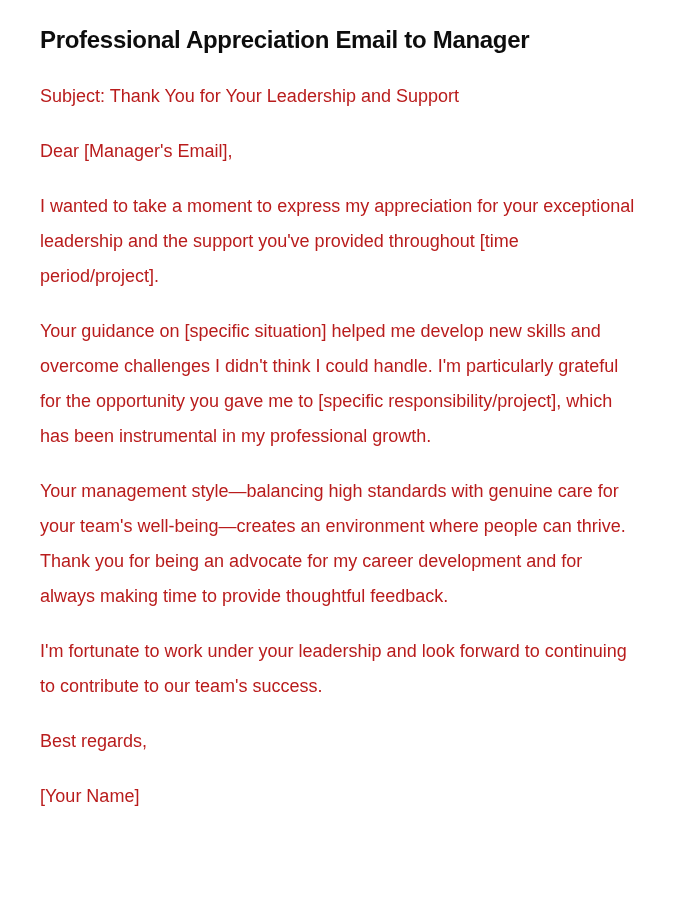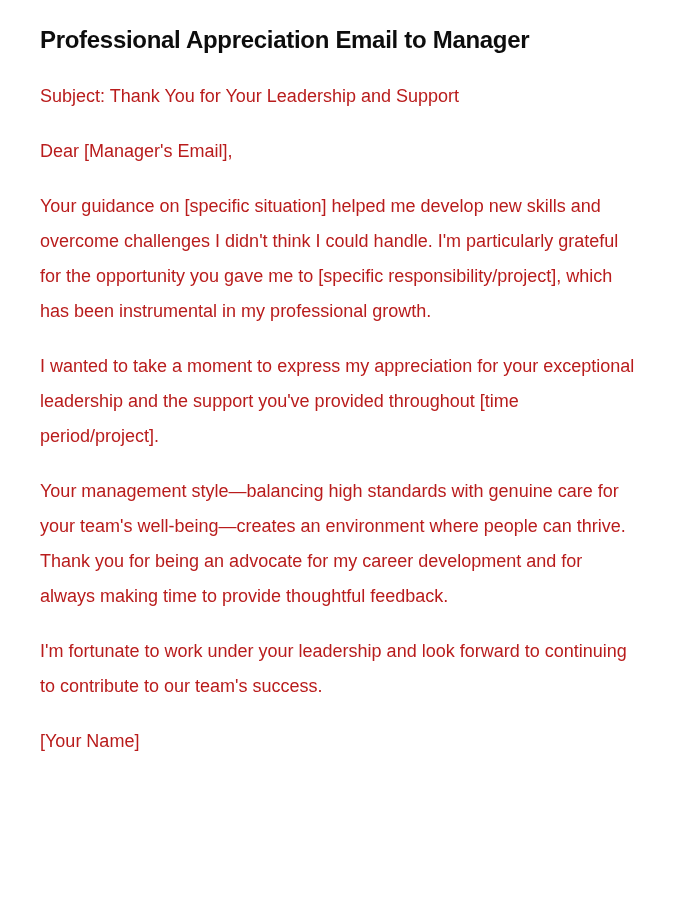--- a/index.html
+++ b/index.html
@@ -40,23 +40,24 @@
 </head>
 <body>
 
 <div class="page">
   <h1 class="doc-title">Professional Appreciation Email to Manager</h1>
 
   <p class="doc-par">Subject: Thank You for Your Leadership and Support</p>
 
   <p class="doc-par">Dear [Manager's Email],</p>
 
+  <p class="doc-par">I wanted to take a moment to express my appreciation for your exceptional leadership and the support you've provided throughout [time period/project].</p>
+
   <p class="doc-par">Your guidance on [specific situation] helped me develop new skills and overcome challenges I didn't think I could handle. I'm particularly grateful for the opportunity you gave me to [specific responsibility/project], which has been instrumental in my professional growth.</p>
-
-  <p class="doc-par">I wanted to take a moment to express my appreciation for your exceptional leadership and the support you've provided throughout [time period/project].</p>
 
   <p class="doc-par">Your management style—balancing high standards with genuine care for your team's well-being—creates an environment where people can thrive. Thank you for being an advocate for my career development and for always making time to provide thoughtful feedback.</p>
 
   <p class="doc-par">I'm fortunate to work under your leadership and look forward to continuing to contribute to our team's success.</p>
 
+  <p class="doc-par">Best regards,</p>
 
   <p class="doc-par">[Your Name]</p>
 </div>
 
 </body></html>

